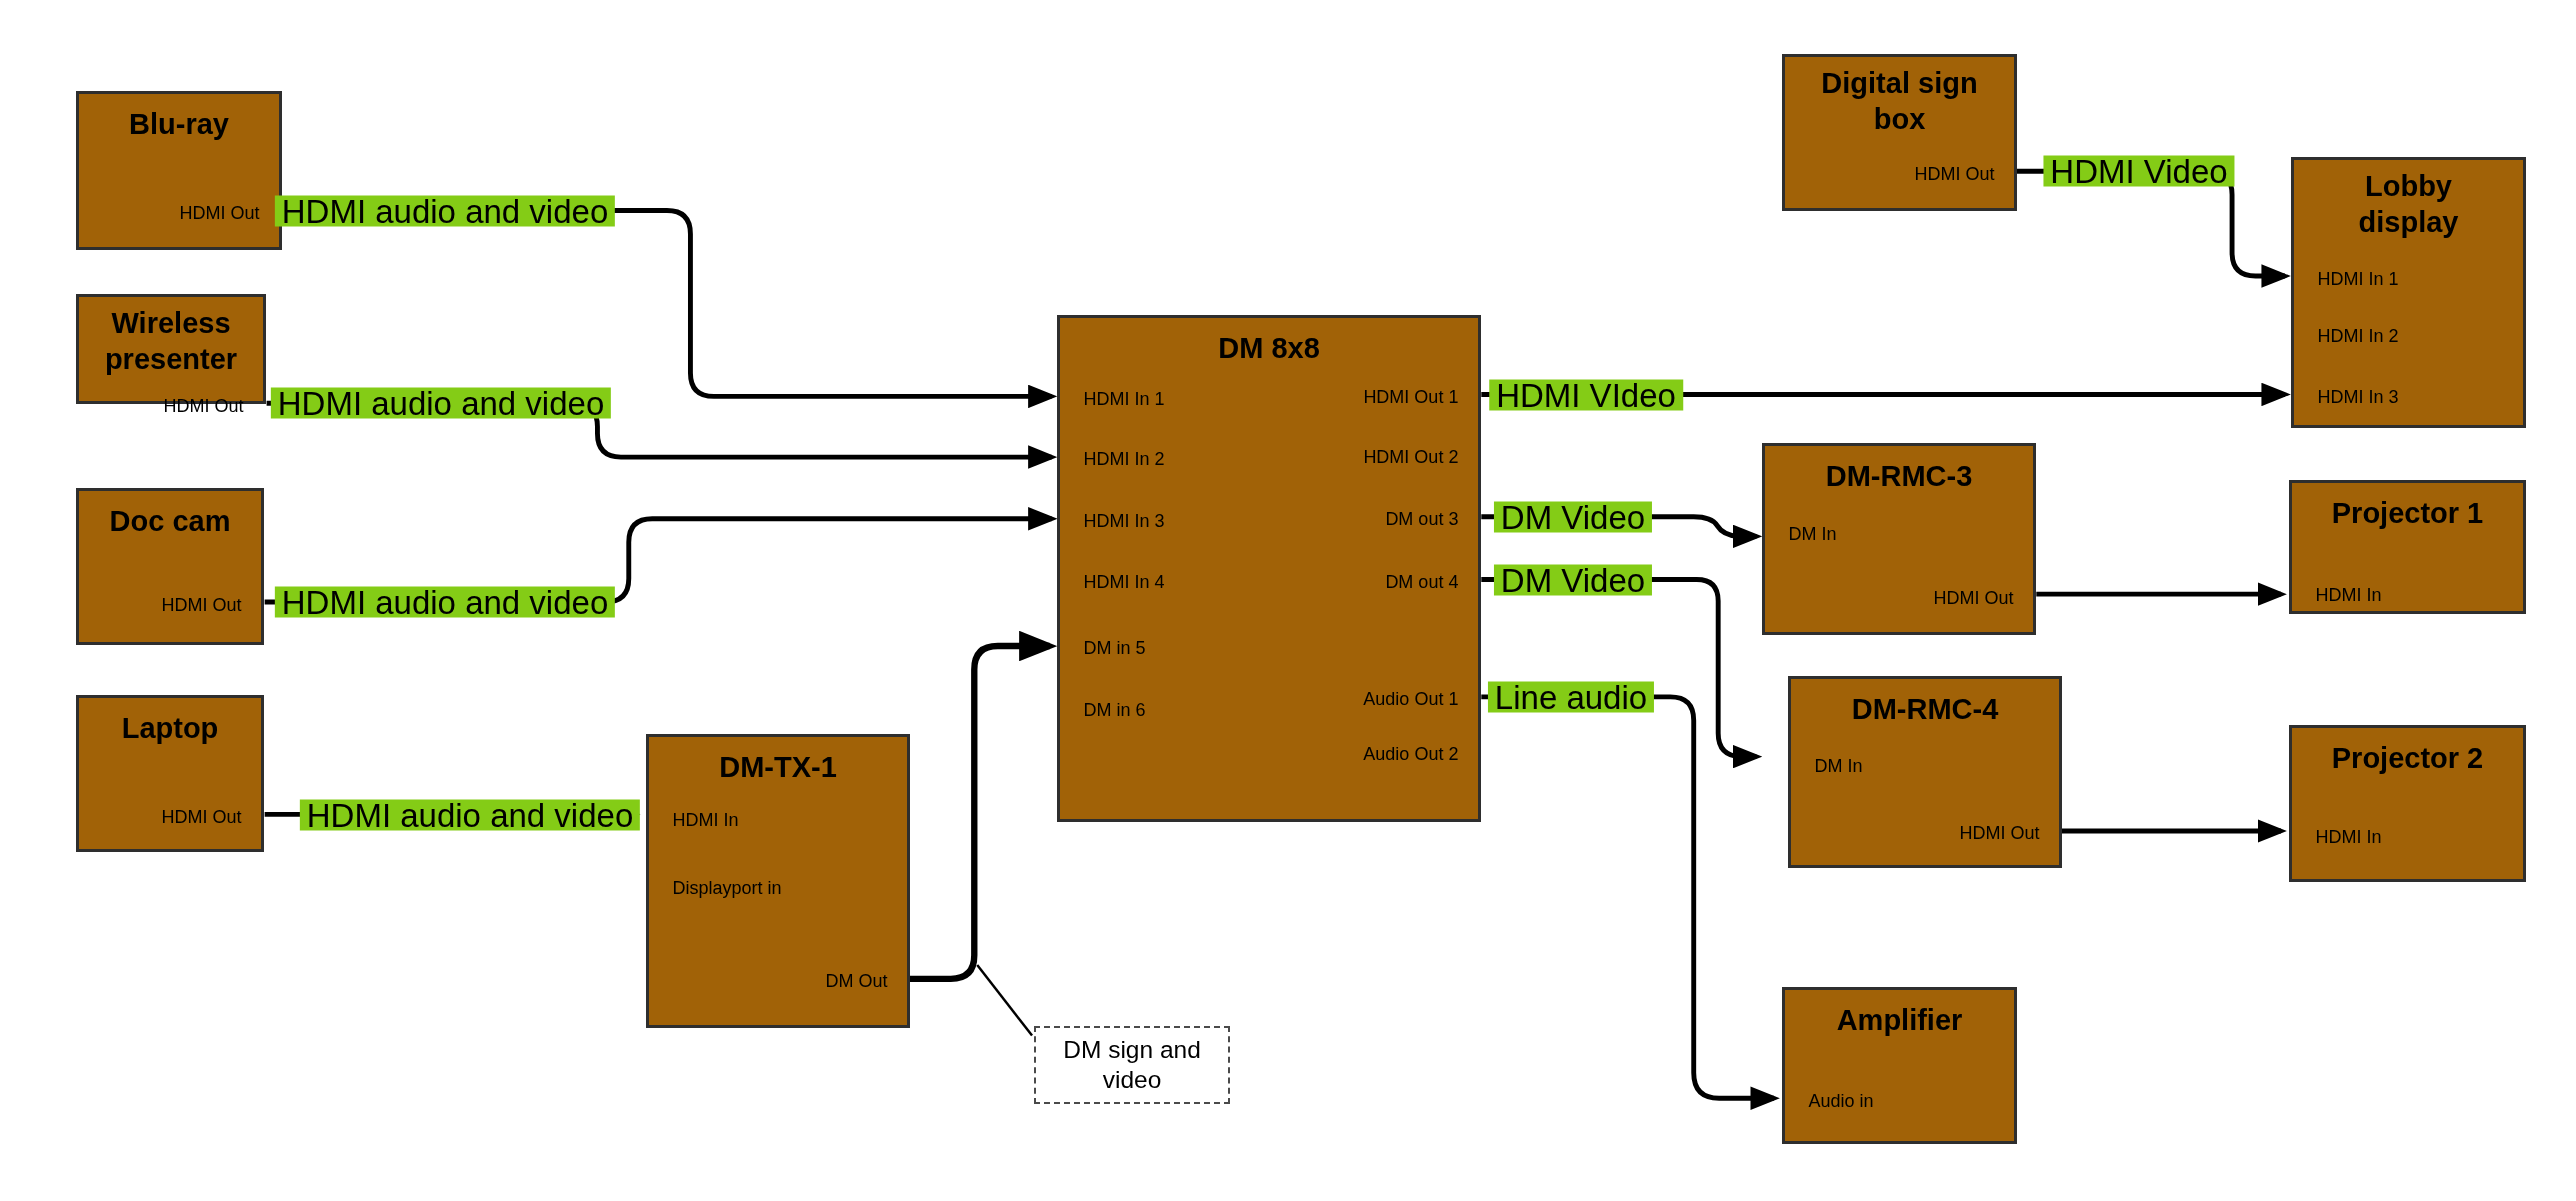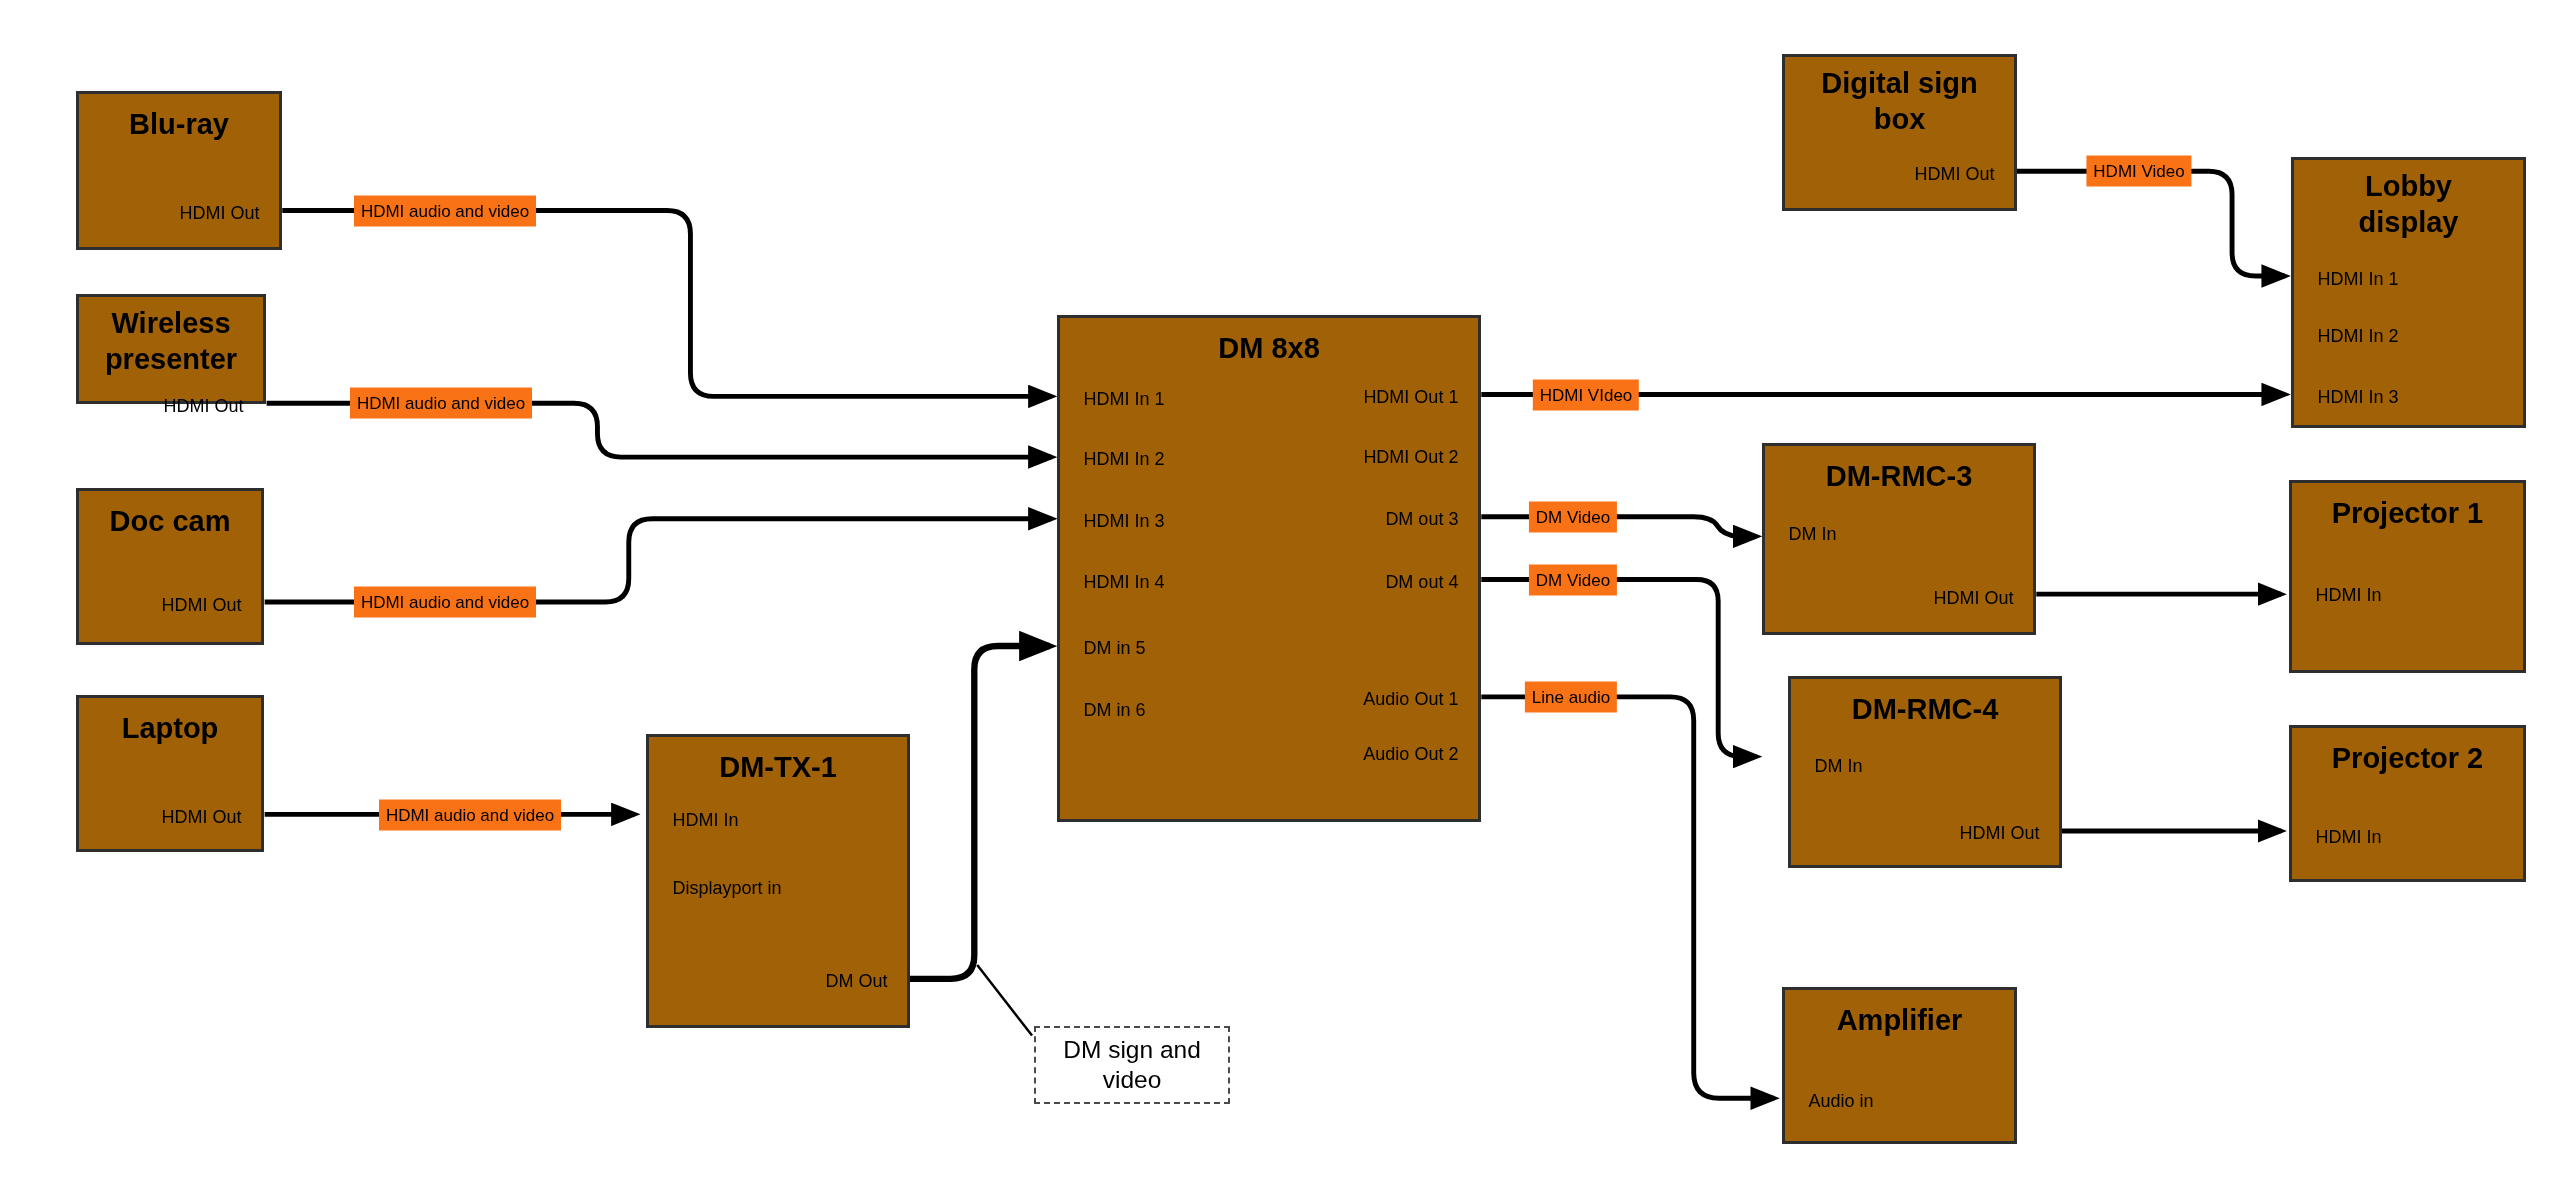--- a/index.html
+++ b/index.html
@@ -16,22 +16,22 @@
   .node-title {
     position:absolute; top:11.7px; left:3.9px; right:3.9px; text-align:center;
     font-weight:bold; font-size:29px; line-height:36px; white-space:pre-line;
   }
   .port {
     position:absolute; font-size:18px; line-height:33px; white-space:nowrap;
   }
   .port.left  { left:23.5px; text-align:left; }
   .port.right { right:19.6px; text-align:right; }
   .conn-label {
-    position:absolute; transform:translate(-50%,-50%); background:#f97316;
-    padding:0 6.9px; font-size:17px; line-height:31px; white-space:nowrap;
+    position:absolute; transform:translate(-50%,-50%); background:#84cc16;
+    padding:0 6.9px; font-size:33px; line-height:31px; white-space:nowrap;
   }
   .note {
     position:absolute; border:2px dashed #4a4a4a; background:#ffffff;
     box-sizing:border-box; display:flex; align-items:center; justify-content:center;
     text-align:center; font-size:24.5px; line-height:30px; white-space:pre-line;
   }
 </style>
 </head>
 <body>
 
@@ -117,21 +117,21 @@
     <div class="port left" style="top:160px;">HDMI In 2</div>
     <div class="port left" style="top:221px;">HDMI In 3</div>
   </div>
 
   <div class="node" style="left:1762px; top:443px; width:274px; height:192px;">
     <div class="node-title">DM-RMC-3</div>
     <div class="port left" style="top:72px;">DM In</div>
     <div class="port right" style="top:136px;">HDMI Out</div>
   </div>
 
-  <div class="node" style="left:2289px; top:480px; width:237px; height:193px;">
+  <div class="node" style="left:2289px; top:480px; width:237px; height:134px;">
     <div class="node-title">Projector 1</div>
     <div class="port left" style="top:96px;">HDMI In</div>
   </div>
 
   <div class="node" style="left:1762px; top:676px; width:274px; height:192px;margin-left:26px;">
     <div class="node-title">DM-RMC-4</div>
     <div class="port left" style="top:71px;">DM In</div>
     <div class="port right" style="top:138px;">HDMI Out</div>
   </div>
 

